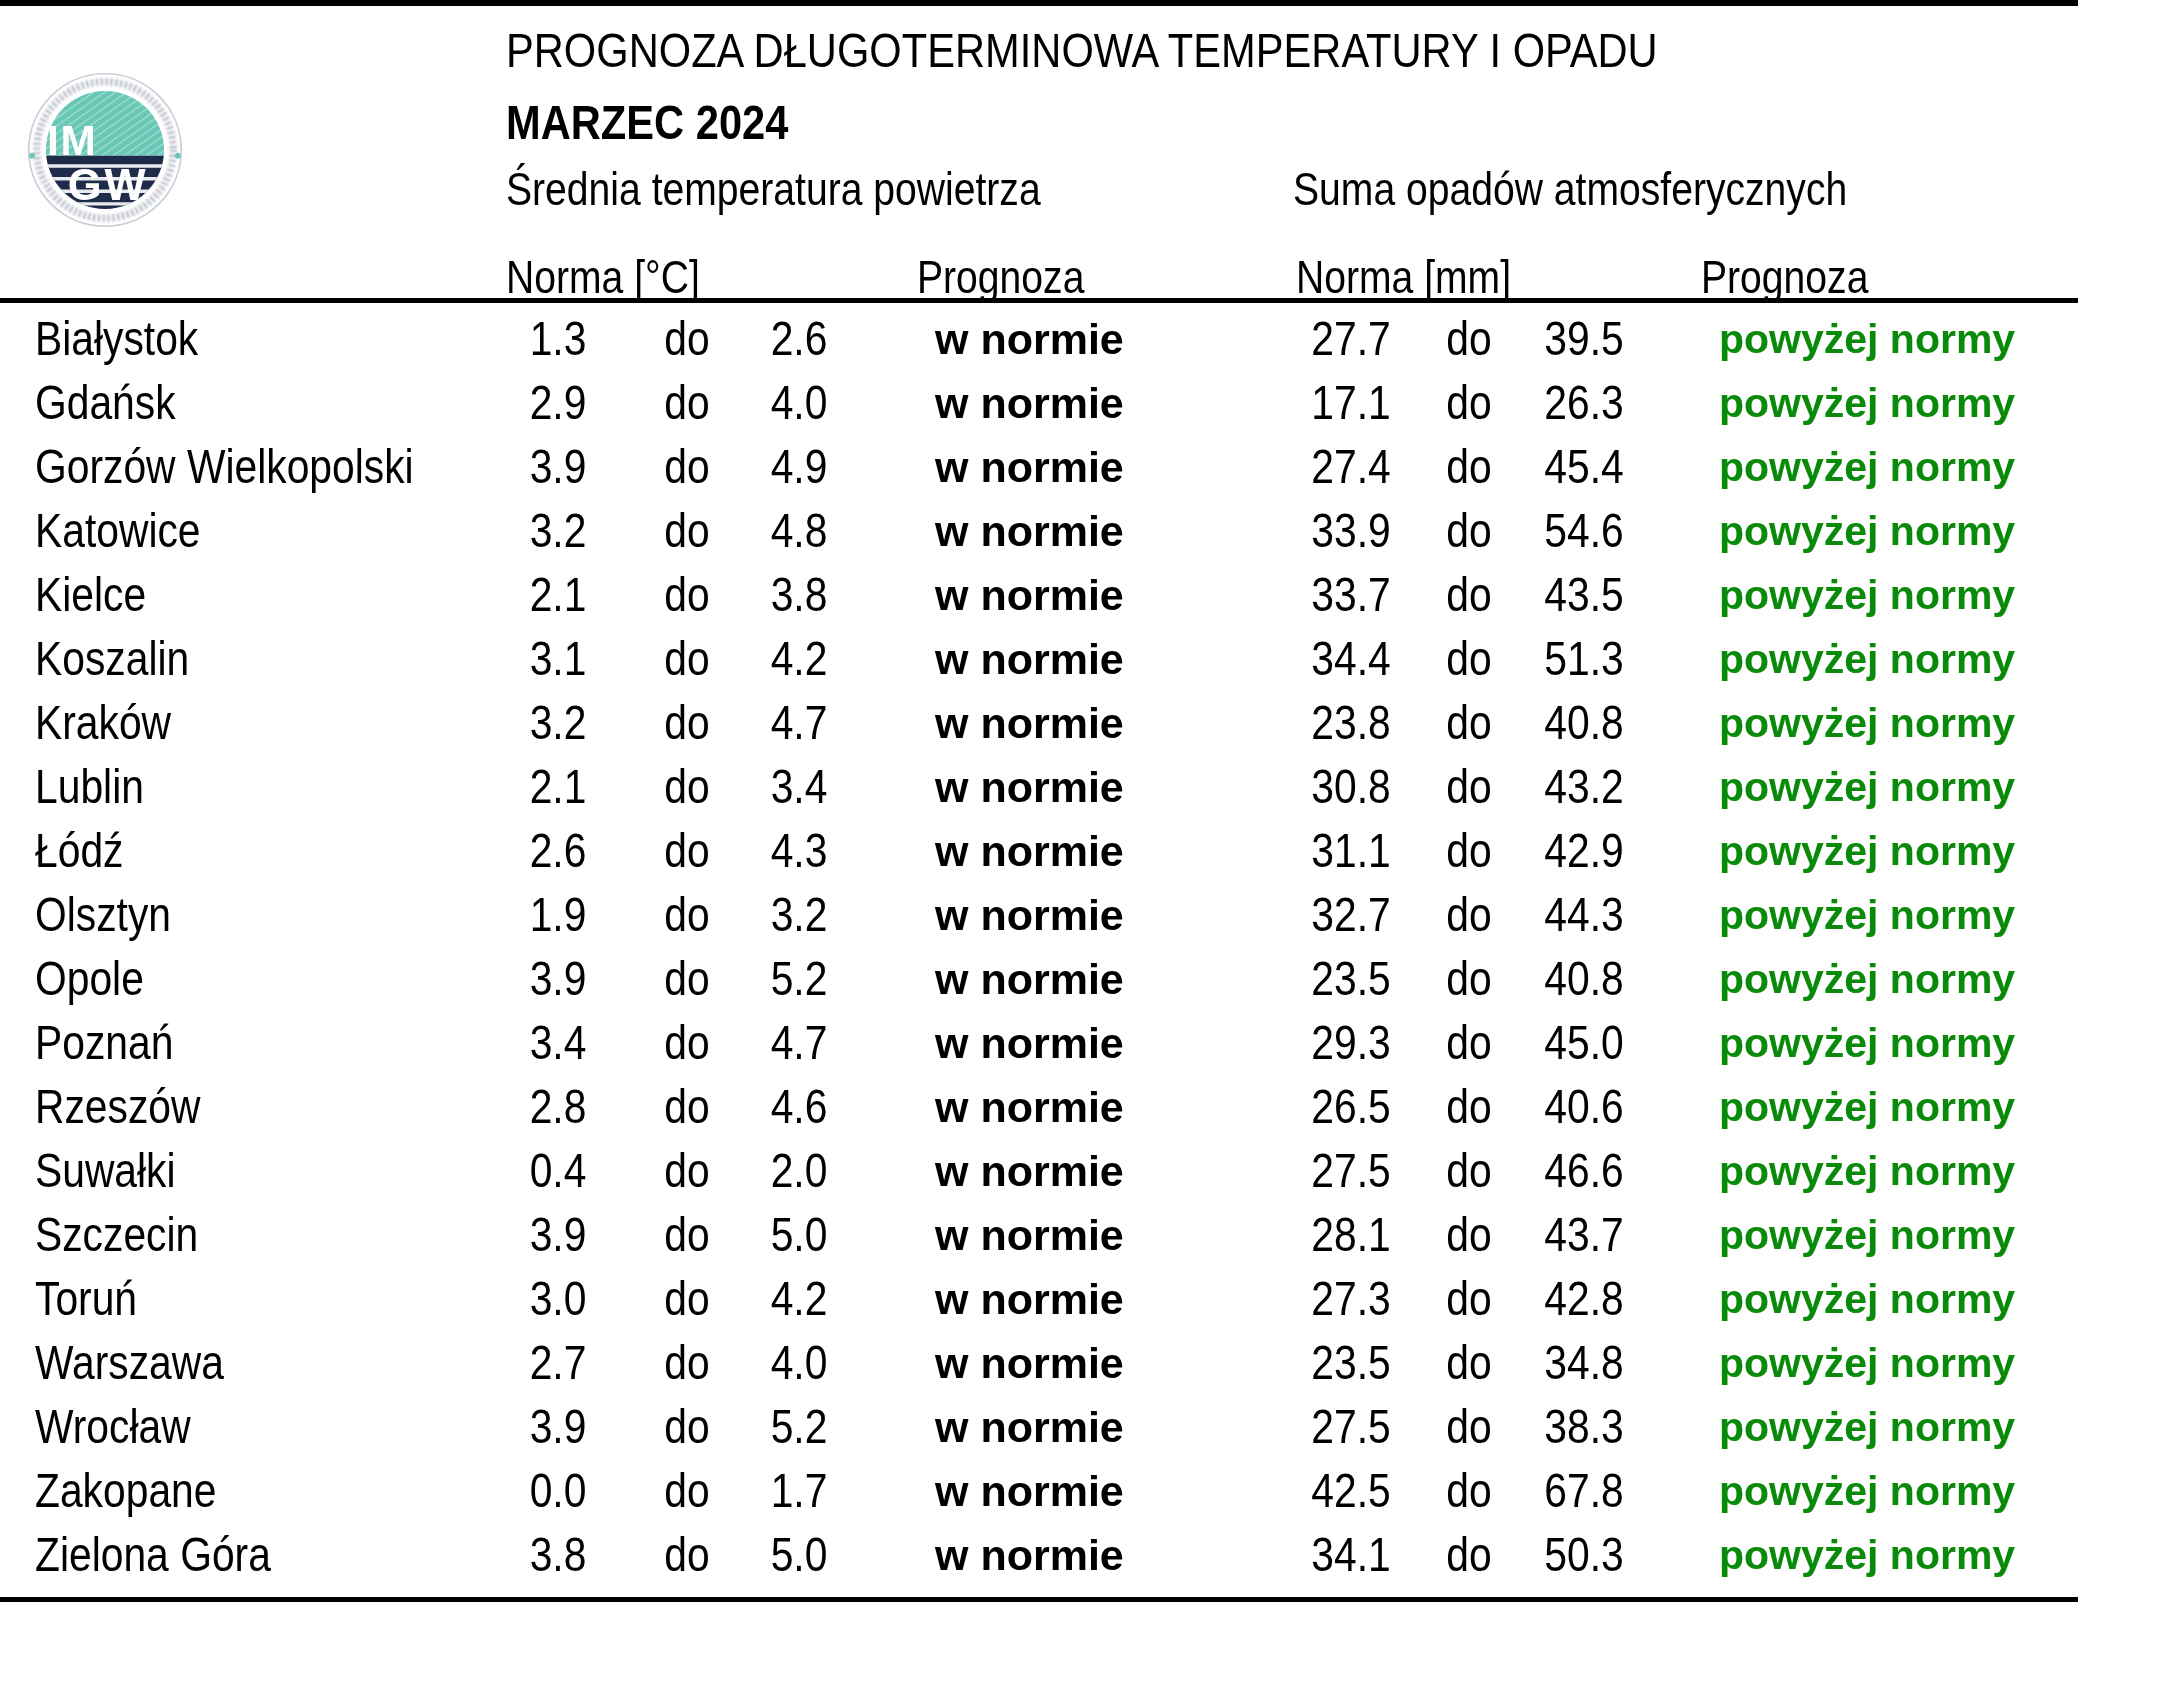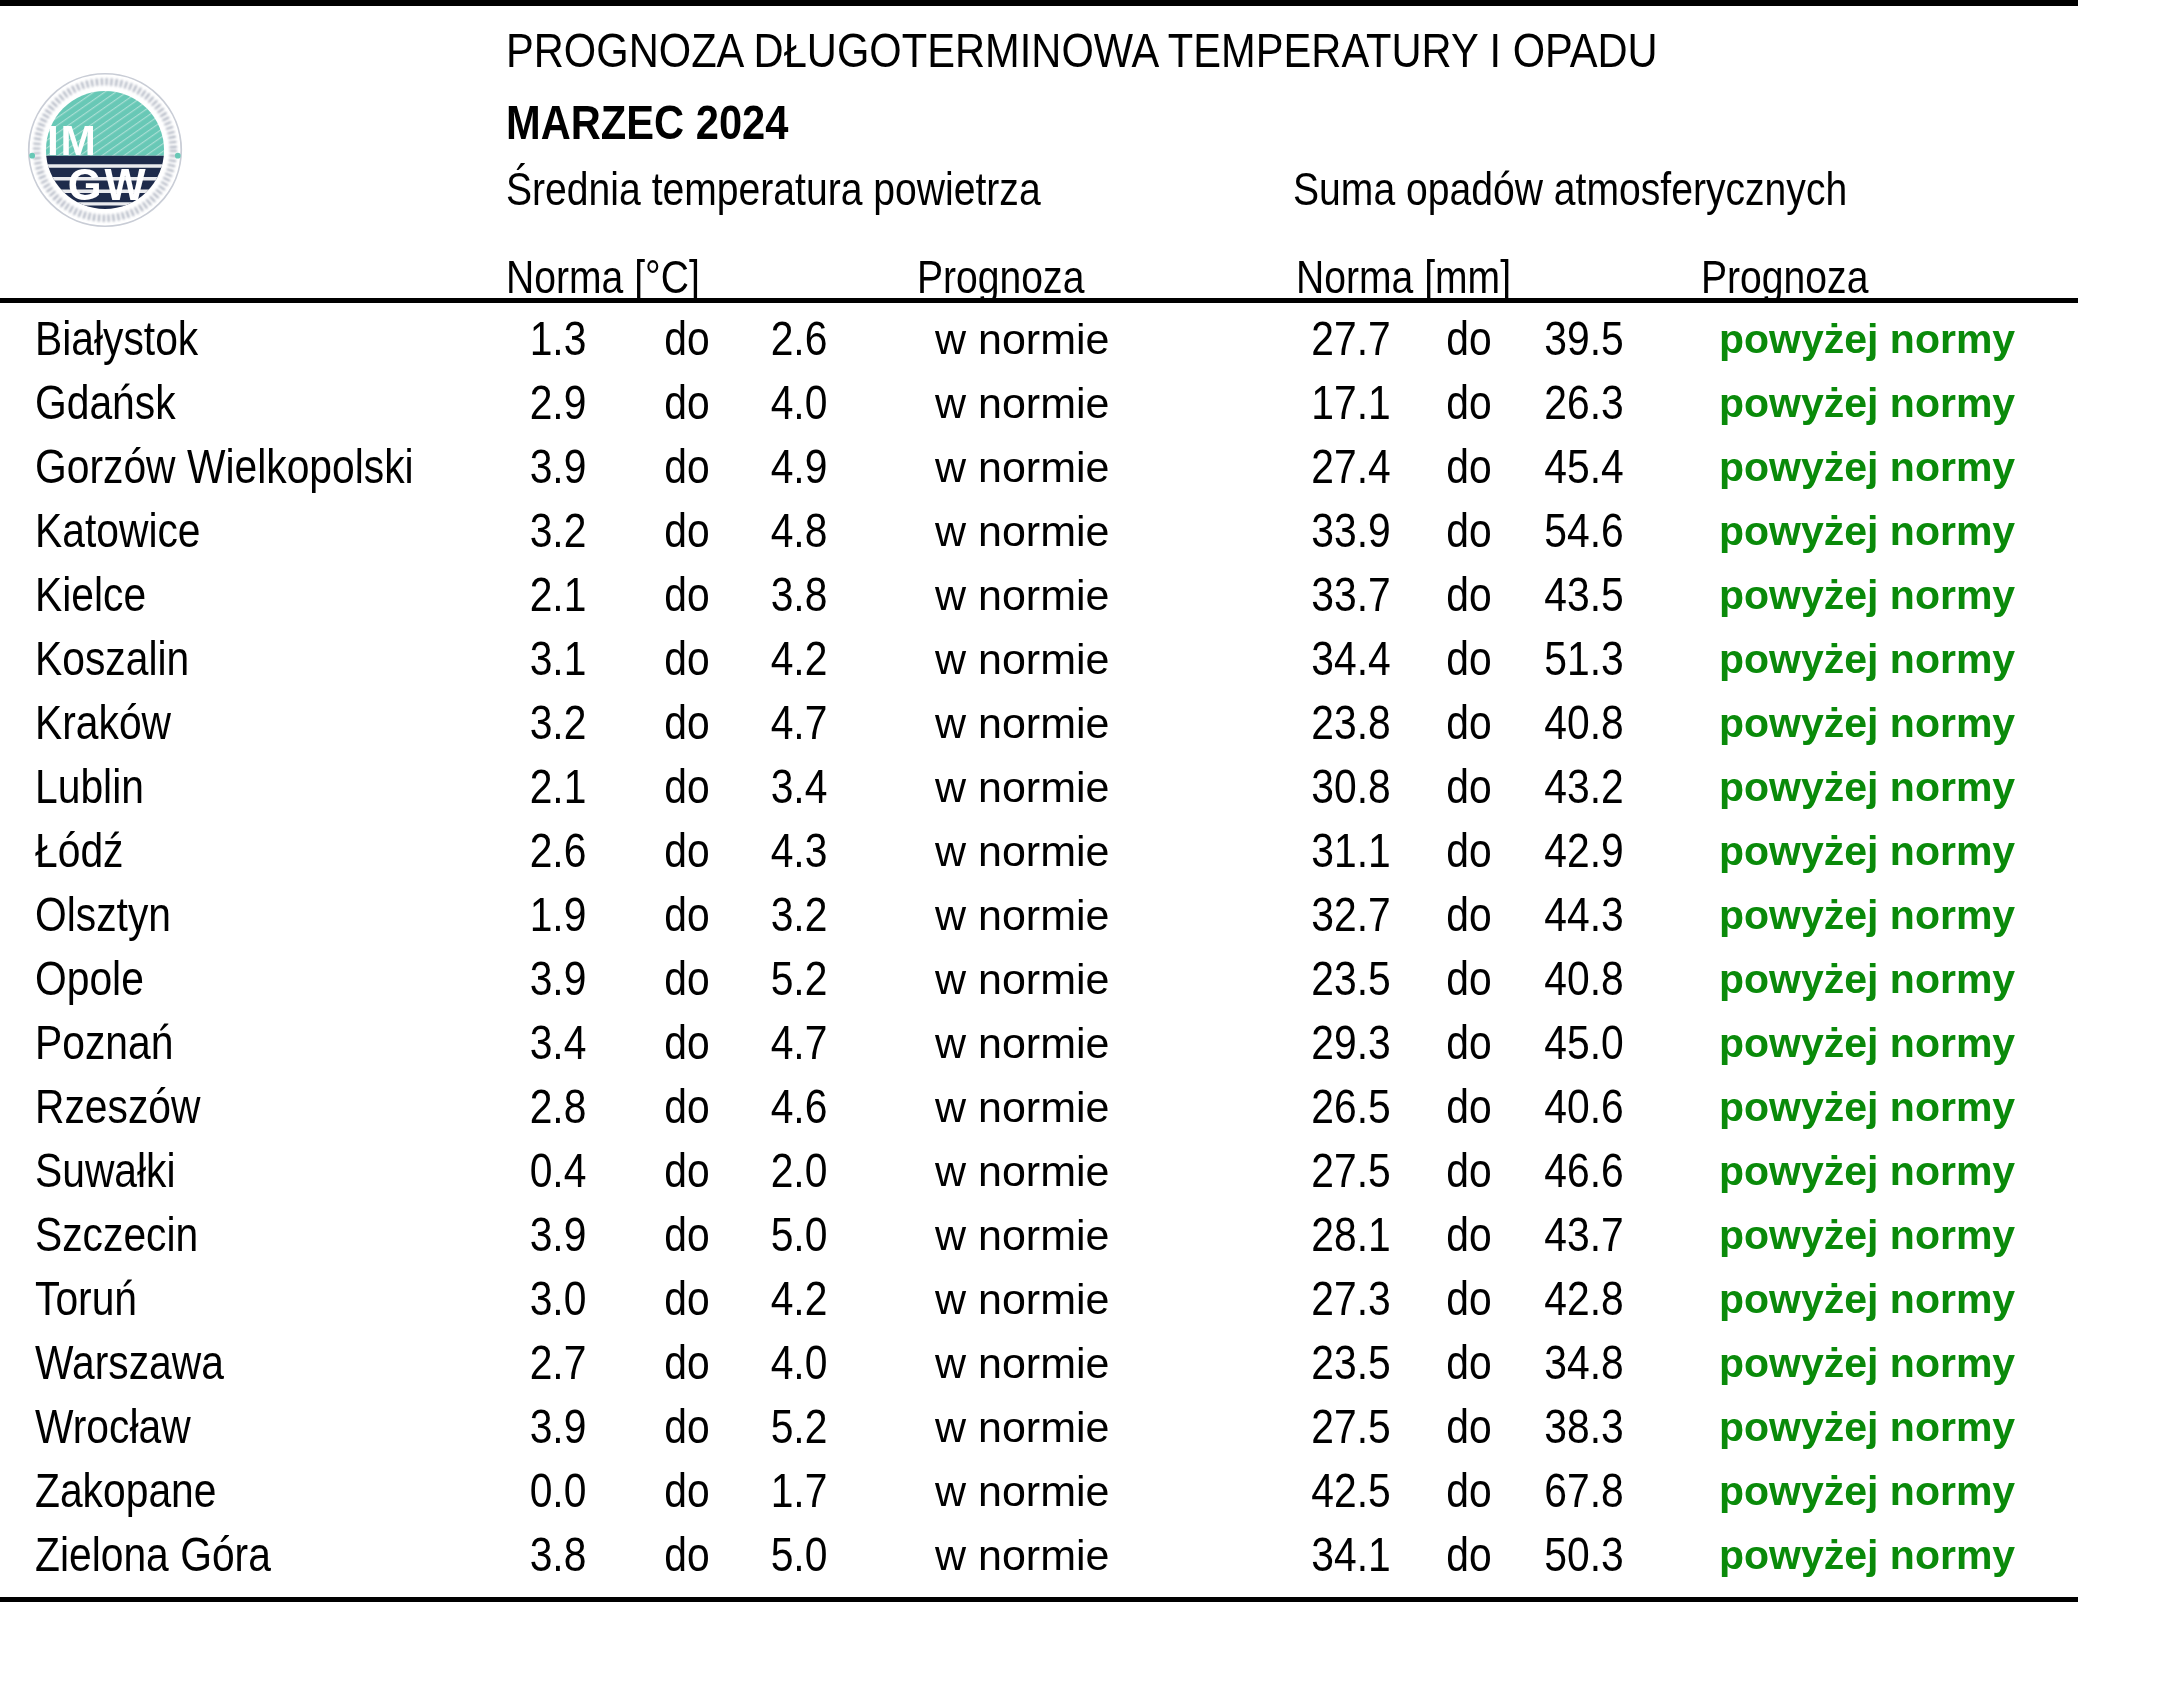--- a/index.html
+++ b/index.html
@@ -34,21 +34,21 @@
   .cell { position: absolute; top: 0; white-space: nowrap;
           line-height: 64px; font-size: 48px; }
   .c-city { left: 17px; transform-origin: 0 50%; }
   .c-num  { width: 172px; text-align: center; }
   .c1 { left: 454px; }
   .c2 { left: 583px; }
   .c3 { left: 695px; }
   .c4 { left: 1247px; }
   .c5 { left: 1365px; }
   .c6 { left: 1480px; }
-  .c-tprog { left: 917px; font-weight: 400; font-size: 43px; }
+  .c-tprog { left: 917px; font-weight: 700; font-size: 43px; }
   .c-pprog { left: 1701px; font-weight: 700; font-size: 41px; color: var(--green, #0a8a0a); text-align: right; }
 
   
   #logo { position: absolute; left: 19px; top: 64px; width: 172px; height: 172px; }
   #logo text { font-family: "Liberation Sans", "DejaVu Sans", sans-serif; font-weight: 700; fill: #ffffff; }
 </style>
 </head>
 <body>
 
 <div id="root">

